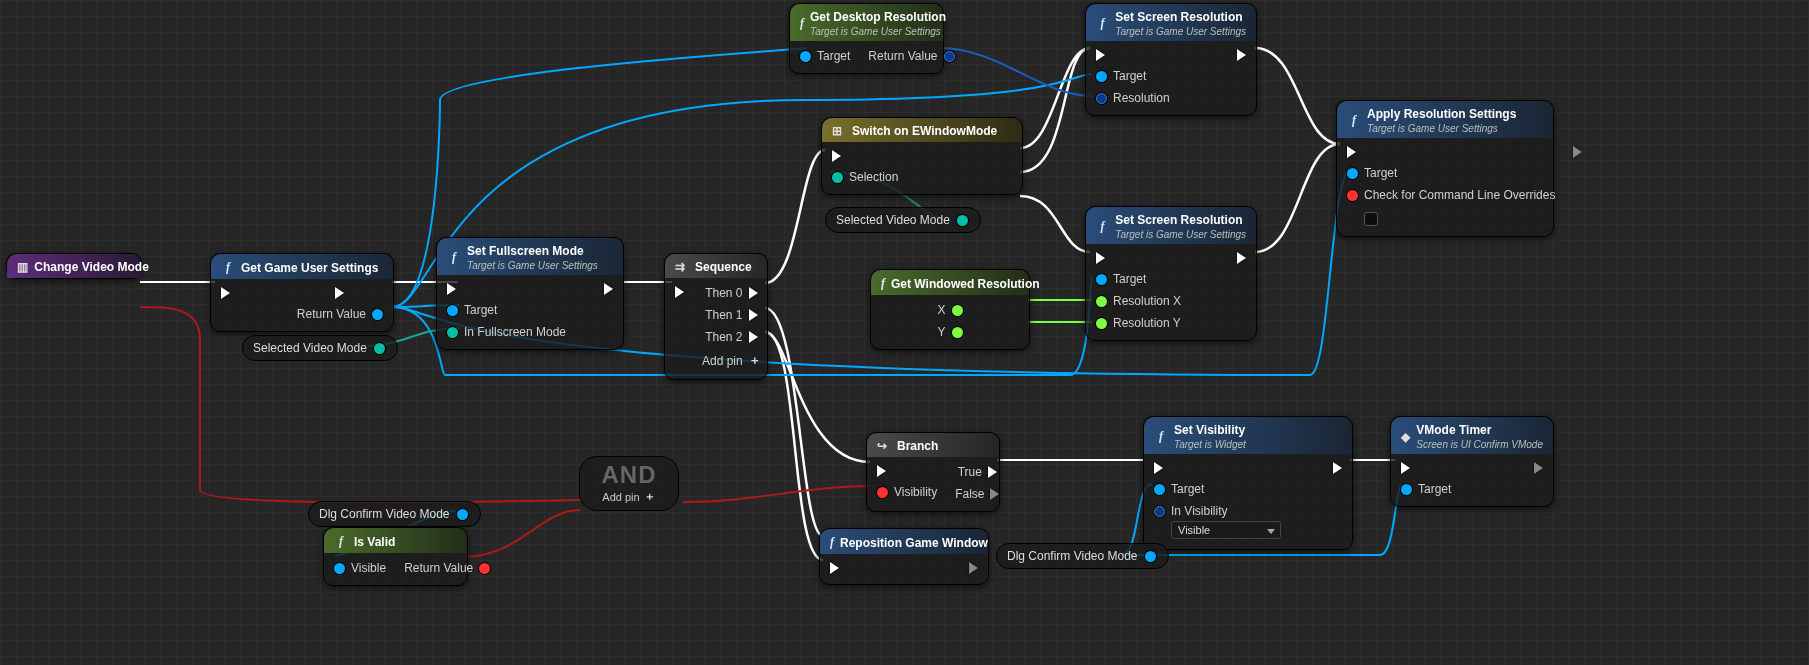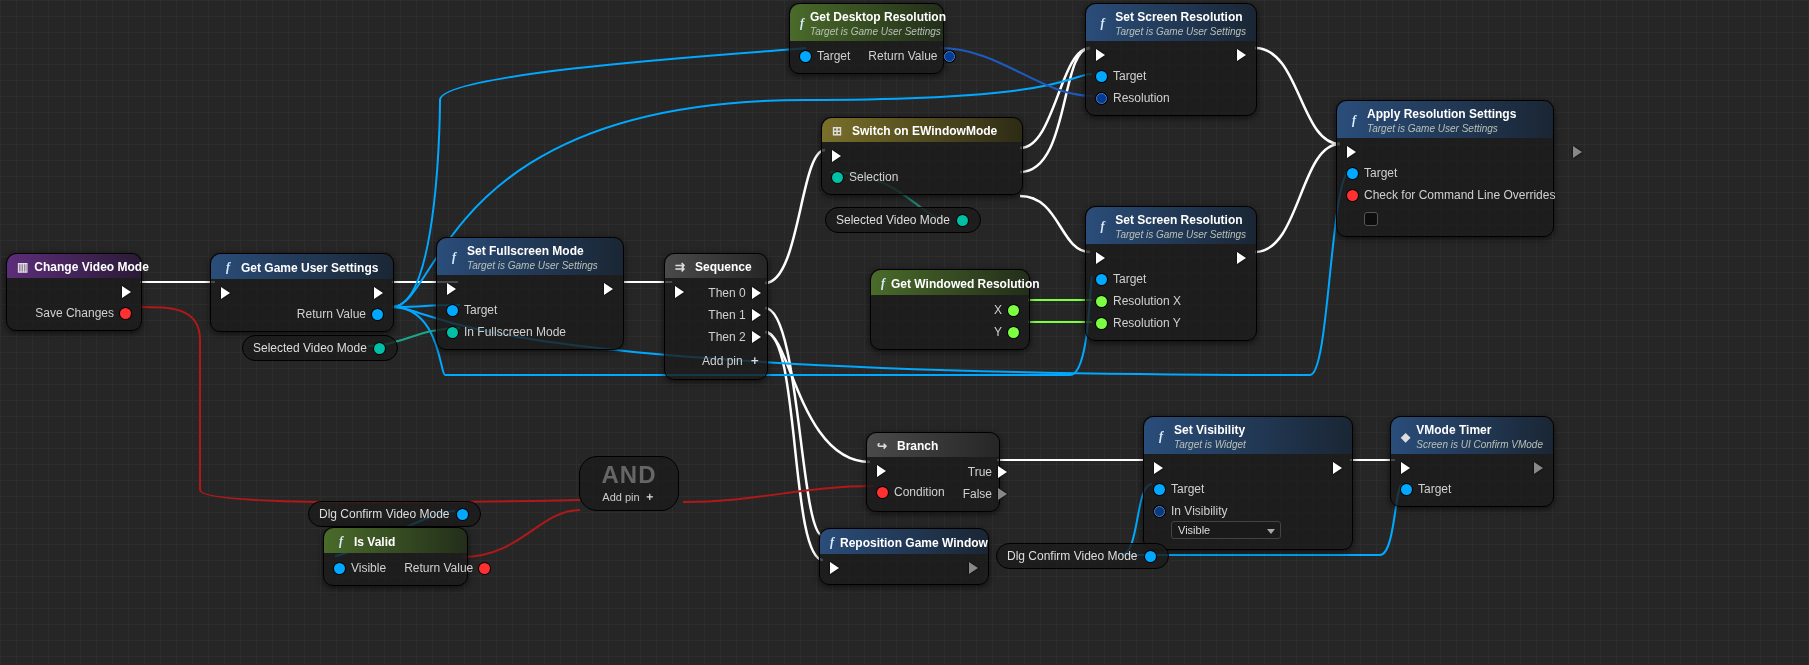--- a/index.html
+++ b/index.html
@@ -54,21 +54,21 @@
     color: #b8c0b8;
     margin-top: 2px;
   }
   .hdr-purple { background: linear-gradient(90deg, #5d2d7a 0%, #2a1a36 100%); }
   .hdr-blue   { background: linear-gradient(90deg, #2a4d7a 0%, #1a2634 100%); }
   .hdr-green  { background: linear-gradient(90deg, #4a6b2a 0%, #232e1a 100%); }
   .hdr-yellow { background: linear-gradient(90deg, #7a6f2a 0%, #2e2b15 100%); }
   .hdr-grey   { background: linear-gradient(90deg, #4a4a4a 0%, #262626 100%); }
   .body { padding: 8px 10px 10px 10px; display: flex; gap: 18px; }
   .col { display: flex; flex-direction: column; gap: 8px; }
-  .col.right { align-items: flex-end; text-align: right; }
+  .col.right { align-items: center; text-align: right; }
   .pin { display: flex; align-items: center; gap: 6px; white-space: nowrap; font-size: 12px; color: #d0d0d0; }
   .pin.right { flex-direction: row-reverse; }
   .exec-arrow {
     width: 0; height: 0;
     border-top: 6px solid transparent;
     border-bottom: 6px solid transparent;
     border-left: 9px solid #fff;
     display: inline-block;
     filter: drop-shadow(0 0 1px #000);
   }
@@ -182,31 +182,20 @@
   <path d="M683 502 C760 502 800 486 874 486" stroke="#b01919" stroke-width="2" fill="none"></path>
 
   <path d="M455 511 C430 511 350 556 335 556" stroke="#00a8ff" stroke-width="2" fill="none"></path>
 </svg>
 
 <div class="node" style="left:6px; top:253px; width:136px;">
   <div class="header hdr-purple">
     <span class="seq-icon">▥</span>
     <span>Change Video Mode</span>
   </div>
-  <div class="body">
-    <div class="col right" style="margin-left:auto; width:100%;">
-      <div class="pin right">
-          <span class="exec-arrow"></span>
-        </div>
-      <div class="pin right">
-          <span class="dot d-red"></span>
-          <span>Save Changes</span>
-        </div>
-    </div>
-  </div>
 </div>
 
 <div class="node" style="left:210px; top:253px; width:184px;">
   <div class="header hdr-blue">
     <span class="func-icon">f</span>
     <span>Get Game User Settings</span>
   </div>
   <div class="body">
     <div class="col">
       <div class="pin">
@@ -460,21 +449,21 @@
     <span class="seq-icon">↪</span>
     <span>Branch</span>
   </div>
   <div class="body">
     <div class="col">
       <div class="pin">
           <span class="exec-arrow"></span>
         </div>
       <div class="pin">
           <span class="dot d-red"></span>
-          <span>Condition</span>
+          <span>Visibility</span>
         </div>
     </div>
     <div class="col right" style="margin-left:auto;">
       <div class="pin right">
           <span class="exec-arrow"></span>
           <span>True</span>
         </div>
       <div class="pin right">
           <span class="exec-arrow hollow"></span>
           <span>False</span>

